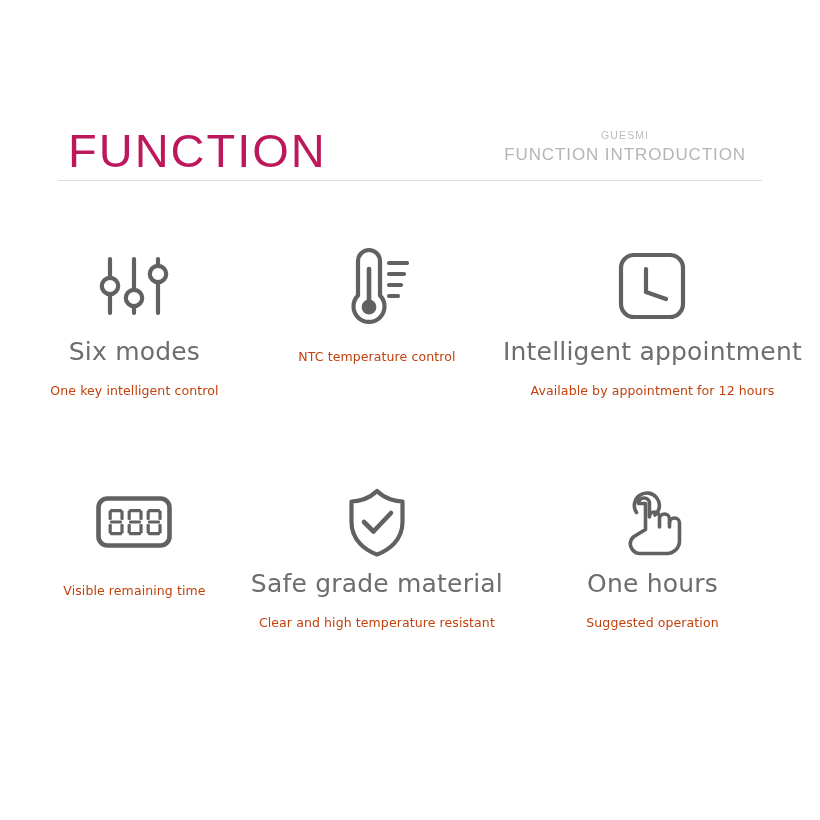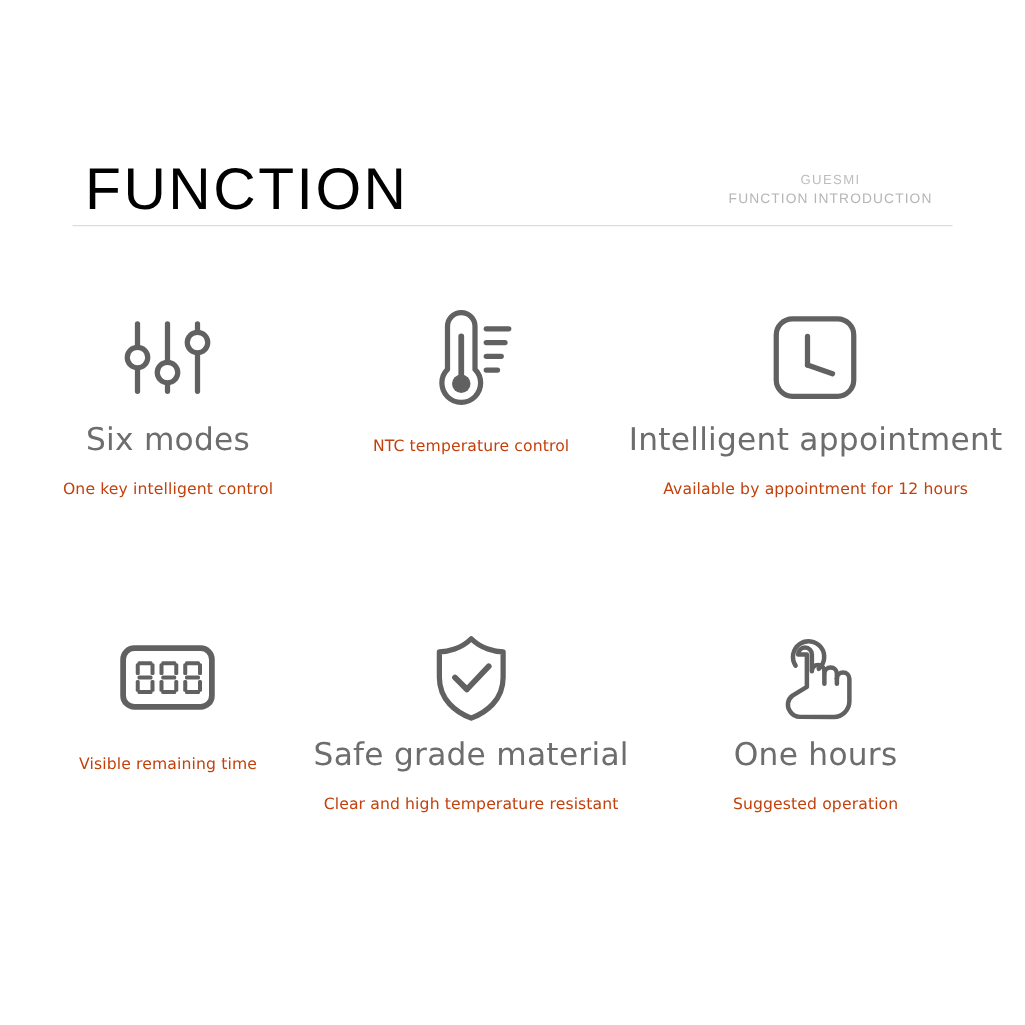--- a/index.html
+++ b/index.html
@@ -38,42 +38,42 @@
     display: flex;
     align-items: flex-end;
     justify-content: space-between;
     height: 76px;
   }
   .header-title {
     font-family: "Liberation Sans", sans-serif;
     font-size: 47px;
     font-weight: 400;
     letter-spacing: 2.0px;
-    color: #000000;
+    color: #be185d;
     line-height: 1;
     padding-left: 10px;
     padding-bottom: 6px;
     white-space: nowrap;
   }
   .header-sub {
     text-align: center;
     padding-bottom: 12px;
     padding-right: 16px;
   }
   .header-brand {
     font-family: "Liberation Sans", sans-serif;
     font-size: 10.5px;
     letter-spacing: 1.1px;
     color: #bdbdbd;
     line-height: 1.45;
     white-space: nowrap;
   }
   .header-tagline {
     font-family: "Liberation Sans", sans-serif;
-    font-size: 11px;
+    font-size: 17px;
     letter-spacing: 0.9px;
     color: #b5b5b5;
     line-height: 1.45;
     white-space: nowrap;
   }
   .header-rule {
     position: absolute;
     left: 58px;
     top: 180px;
     width: 704px;
@@ -83,21 +83,21 @@
 
   
   .grid {
     position: absolute;
     left: 18px;
     top: 240px;
     width: 784px;
     display: grid;
     grid-template-columns: repeat(3, 1fr);
     grid-template-rows: 170px 170px;
-    row-gap: 88px;
+    row-gap: 68px;
   }
   .cell {
     display: flex;
     flex-direction: column;
     align-items: center;
     justify-content: flex-start;
   }
   .icon-box {
     height: 92px;
     display: flex;

